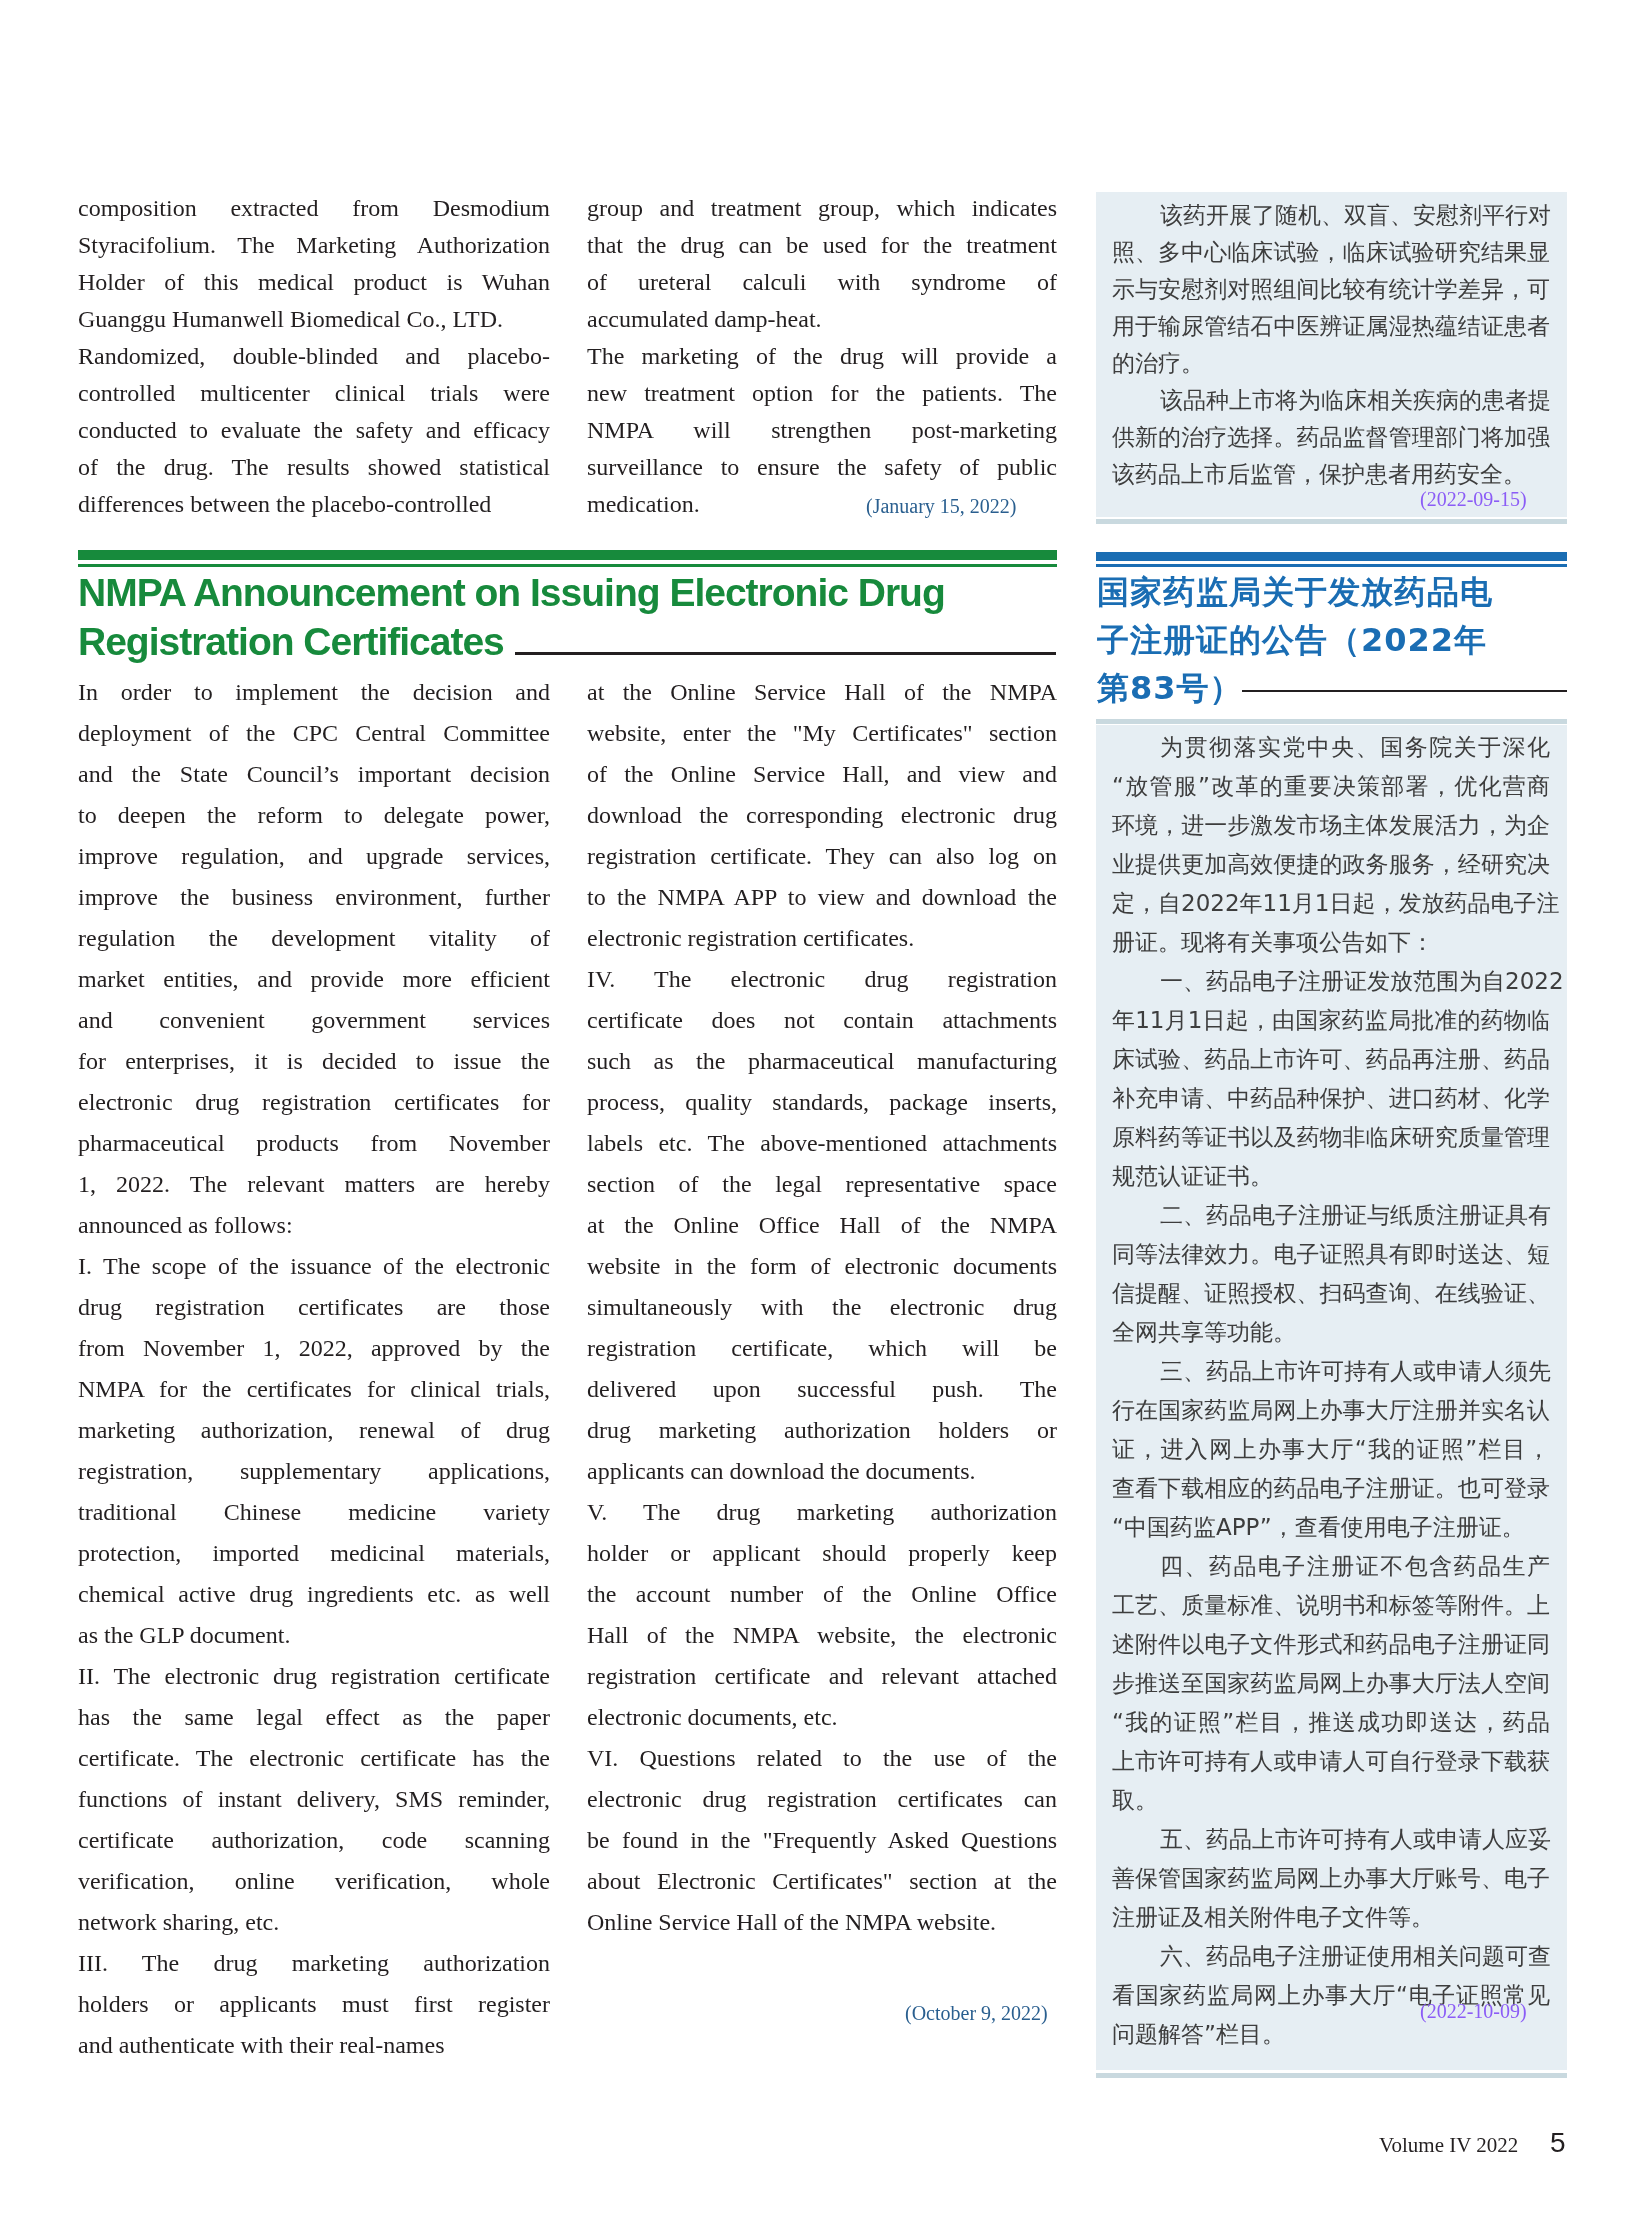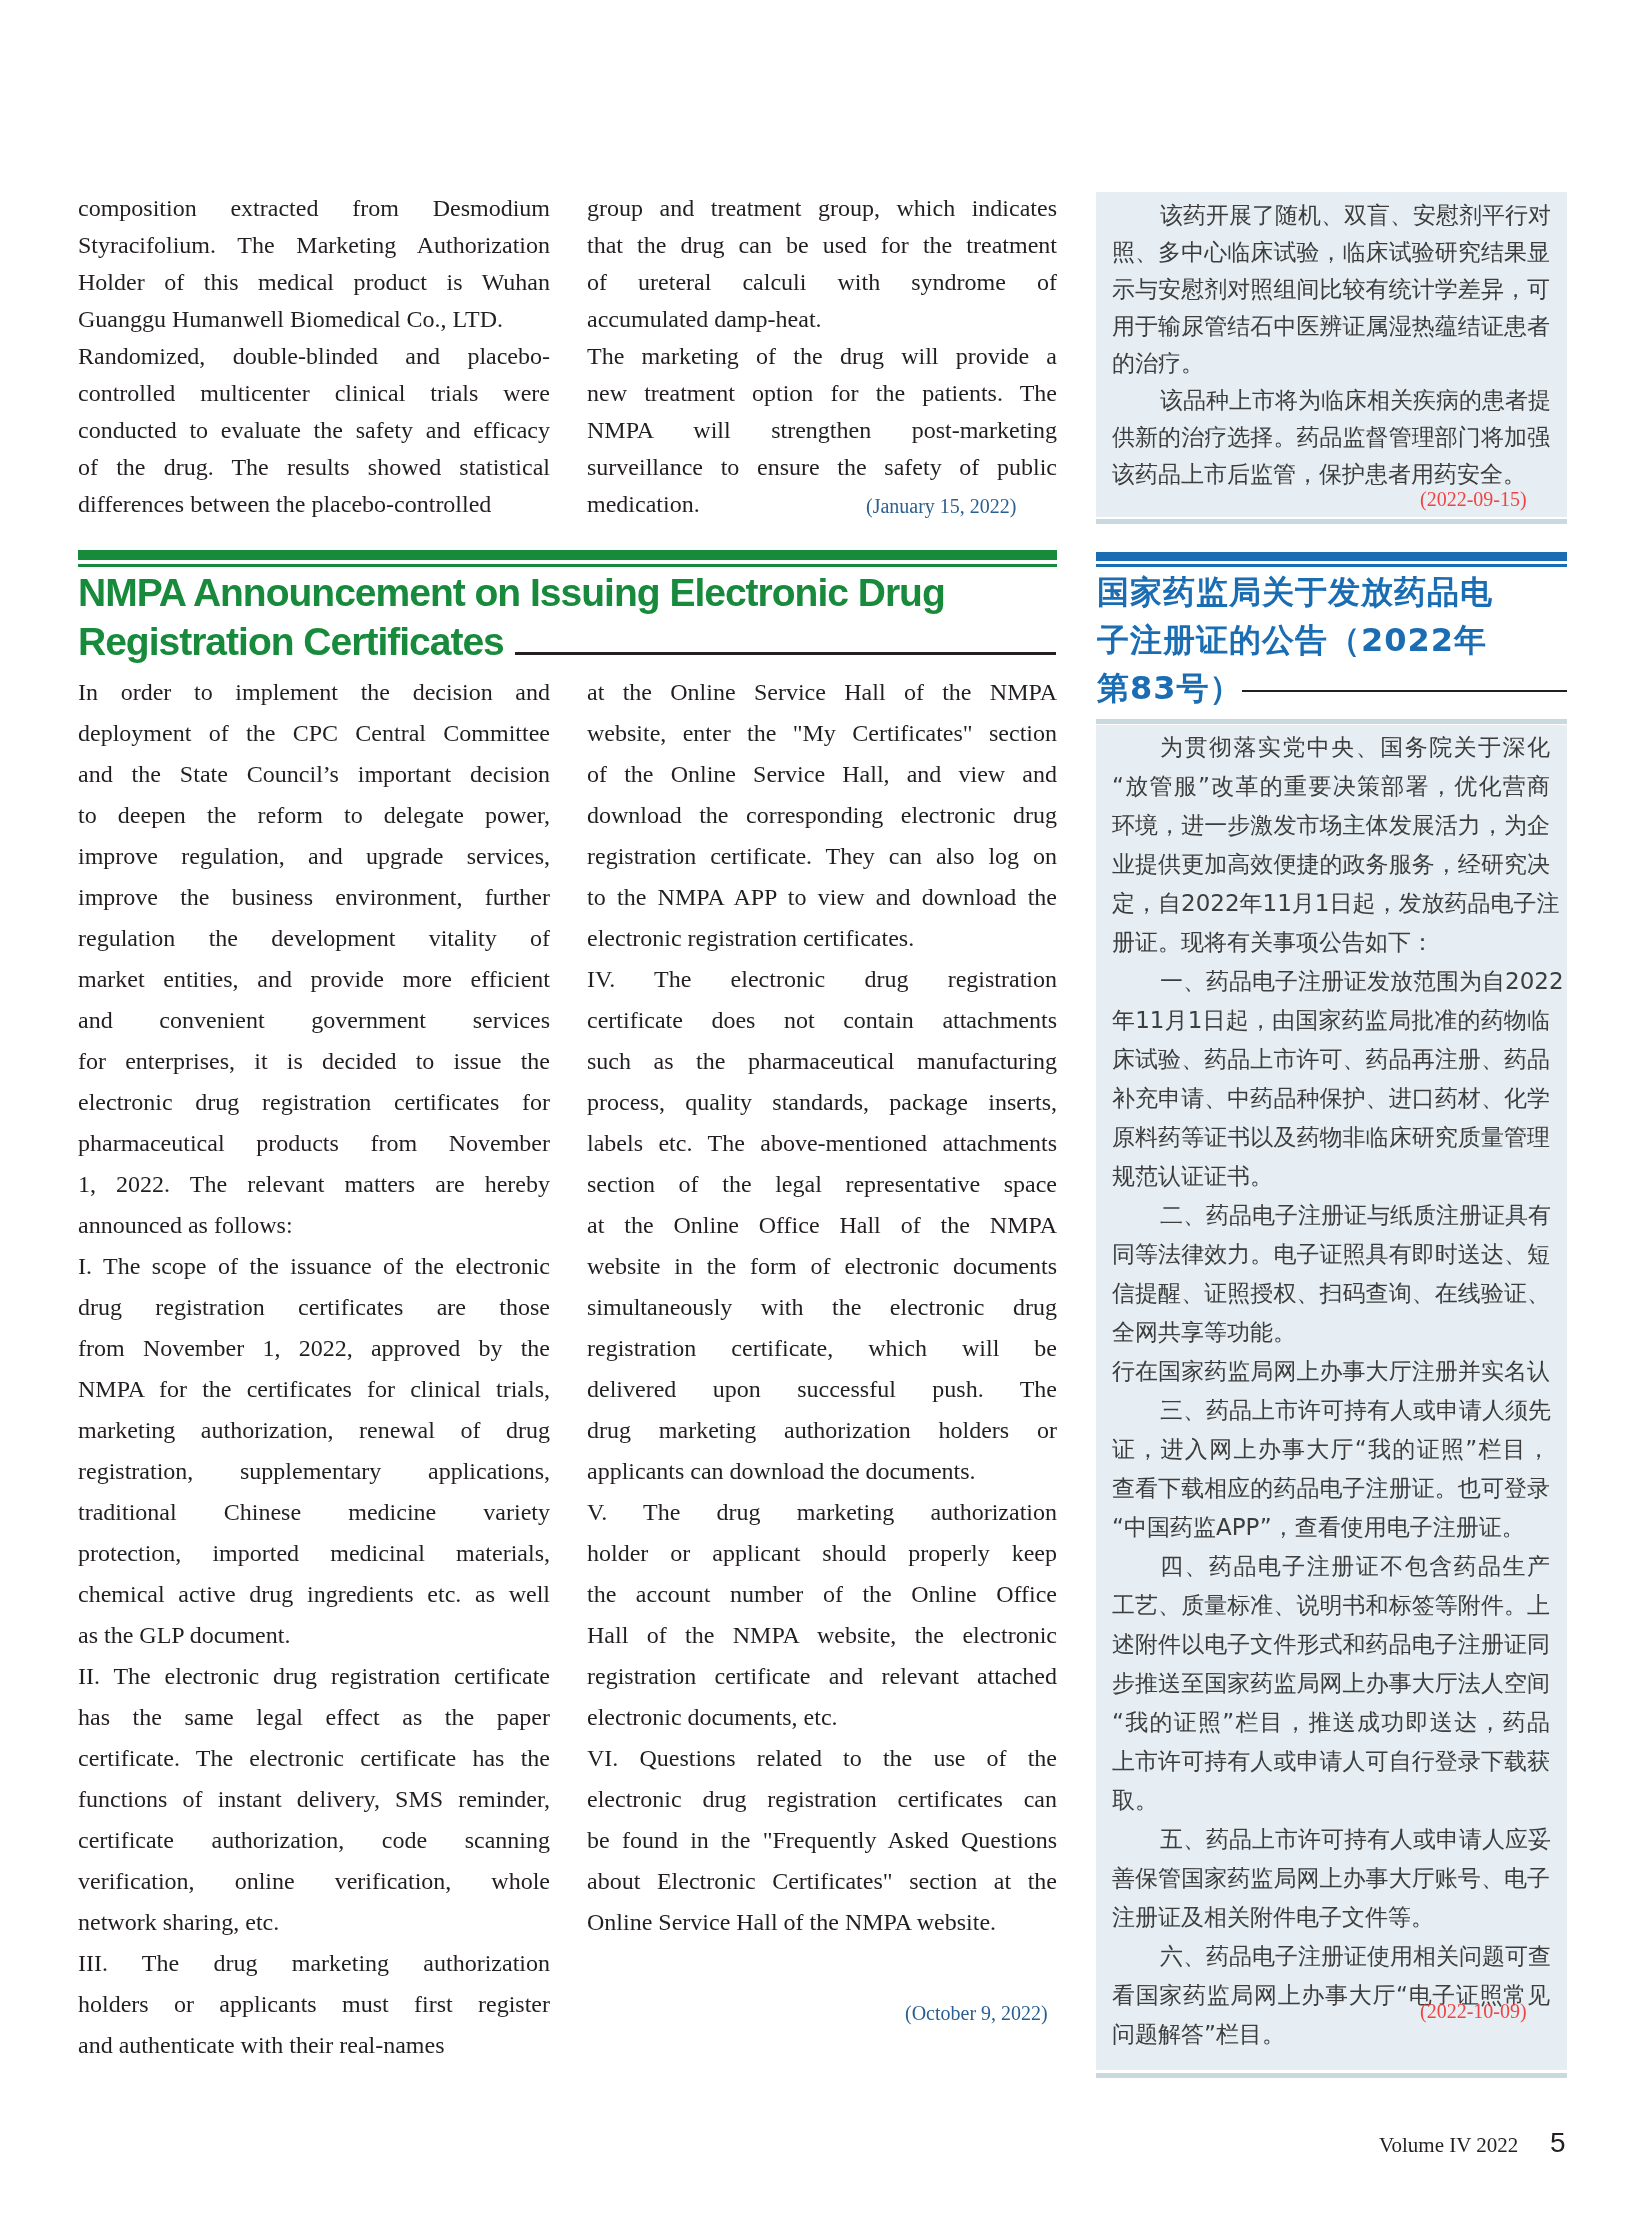--- a/index.html
+++ b/index.html
@@ -17,21 +17,21 @@
   .green-bar { position:absolute; left:78px; width:979px; background:#178a3c; }
   .en-title { position:absolute; left:78px; font-family:"Liberation Sans","DejaVu Sans",sans-serif;
               color:#178a3c; font-size:39px; font-weight:bold; letter-spacing:-1px; white-space:nowrap; }
   .rule { position:absolute; height:3px; background:#231f20; }
   .panel { position:absolute; left:1096px; width:471px; background:#e6eef3; }
   .panel-stripe { position:absolute; left:1096px; width:471px; height:5px; background:#c9d9df; }
   .zh { position:absolute; left:1112px; width:438px; font-family:"DejaVu Sans",sans-serif; color:#3d3d3d; font-size:23px; }
   .zh .ln { display:block; white-space:nowrap; text-align:justify; text-align-last:justify; }
   .zh .ln.last { text-align-last:left; }
   .zh .ln.indent { padding-left:48px; }
-  .zh-date { position:absolute; color:#ef4444; font-family:"Liberation Serif",serif; font-size:20px; }
+  .zh-date { position:absolute; color:#8b5cf6; font-family:"Liberation Serif",serif; font-size:20px; }
   .blue-bar { position:absolute; left:1096px; width:471px; background:#1a6db3; }
   .zh-title { position:absolute; left:1097px; color:#1a6db3; font-family:"DejaVu Sans",sans-serif; font-size:32px; font-weight:bold; white-space:nowrap; letter-spacing:1px; }
   .footer-vol { position:absolute; left:1379px; top:2133px; font-size:21px; color:#231f20; }
   .footer-page { position:absolute; left:1550px; top:2127px; font-family:"Liberation Sans",sans-serif; font-size:28px; color:#231f20; }
 </style>
 </head>
 <body>
 
 <div class="col c1" id="a1c1">
     <span class="ln">composition extracted from Desmodium</span>
@@ -168,22 +168,22 @@
     <span class="ln indent" style="height: 39px; line-height: 39px;">一、药品电子注册证发放范围为自2022</span>
     <span class="ln" style="height: 39px; line-height: 39px;">年11月1日起，由国家药监局批准的药物临</span>
     <span class="ln" style="height: 39px; line-height: 39px;">床试验、药品上市许可、药品再注册、药品</span>
     <span class="ln" style="height: 39px; line-height: 39px;">补充申请、中药品种保护、进口药材、化学</span>
     <span class="ln" style="height: 39px; line-height: 39px;">原料药等证书以及药物非临床研究质量管理</span>
     <span class="ln last" style="height: 39px; line-height: 39px;">规范认证证书。</span>
     <span class="ln indent" style="height: 39px; line-height: 39px;">二、药品电子注册证与纸质注册证具有</span>
     <span class="ln" style="height: 39px; line-height: 39px;">同等法律效力。电子证照具有即时送达、短</span>
     <span class="ln" style="height: 39px; line-height: 39px;">信提醒、证照授权、扫码查询、在线验证、</span>
     <span class="ln last" style="height: 39px; line-height: 39px;">全网共享等功能。</span>
+    <span class="ln indent" style="height: 39px; line-height: 39px;">三、药品上市许可持有人或申请人须先</span>
     <span class="ln" style="height: 39px; line-height: 39px;">行在国家药监局网上办事大厅注册并实名认</span>
-    <span class="ln indent" style="height: 39px; line-height: 39px;">三、药品上市许可持有人或申请人须先</span>
     <span class="ln" style="height: 39px; line-height: 39px;">证，进入网上办事大厅“我的证照”栏目，</span>
     <span class="ln" style="height: 39px; line-height: 39px;">查看下载相应的药品电子注册证。也可登录</span>
     <span class="ln last" style="height: 39px; line-height: 39px;">“中国药监APP”，查看使用电子注册证。</span>
     <span class="ln indent" style="height: 39px; line-height: 39px;">四、药品电子注册证不包含药品生产</span>
     <span class="ln" style="height: 39px; line-height: 39px;">工艺、质量标准、说明书和标签等附件。上</span>
     <span class="ln" style="height: 39px; line-height: 39px;">述附件以电子文件形式和药品电子注册证同</span>
     <span class="ln" style="height: 39px; line-height: 39px;">步推送至国家药监局网上办事大厅法人空间</span>
     <span class="ln" style="height: 39px; line-height: 39px;">“我的证照”栏目，推送成功即送达，药品</span>
     <span class="ln" style="height: 39px; line-height: 39px;">上市许可持有人或申请人可自行登录下载获</span>
     <span class="ln last" style="height: 39px; line-height: 39px;">取。</span>

